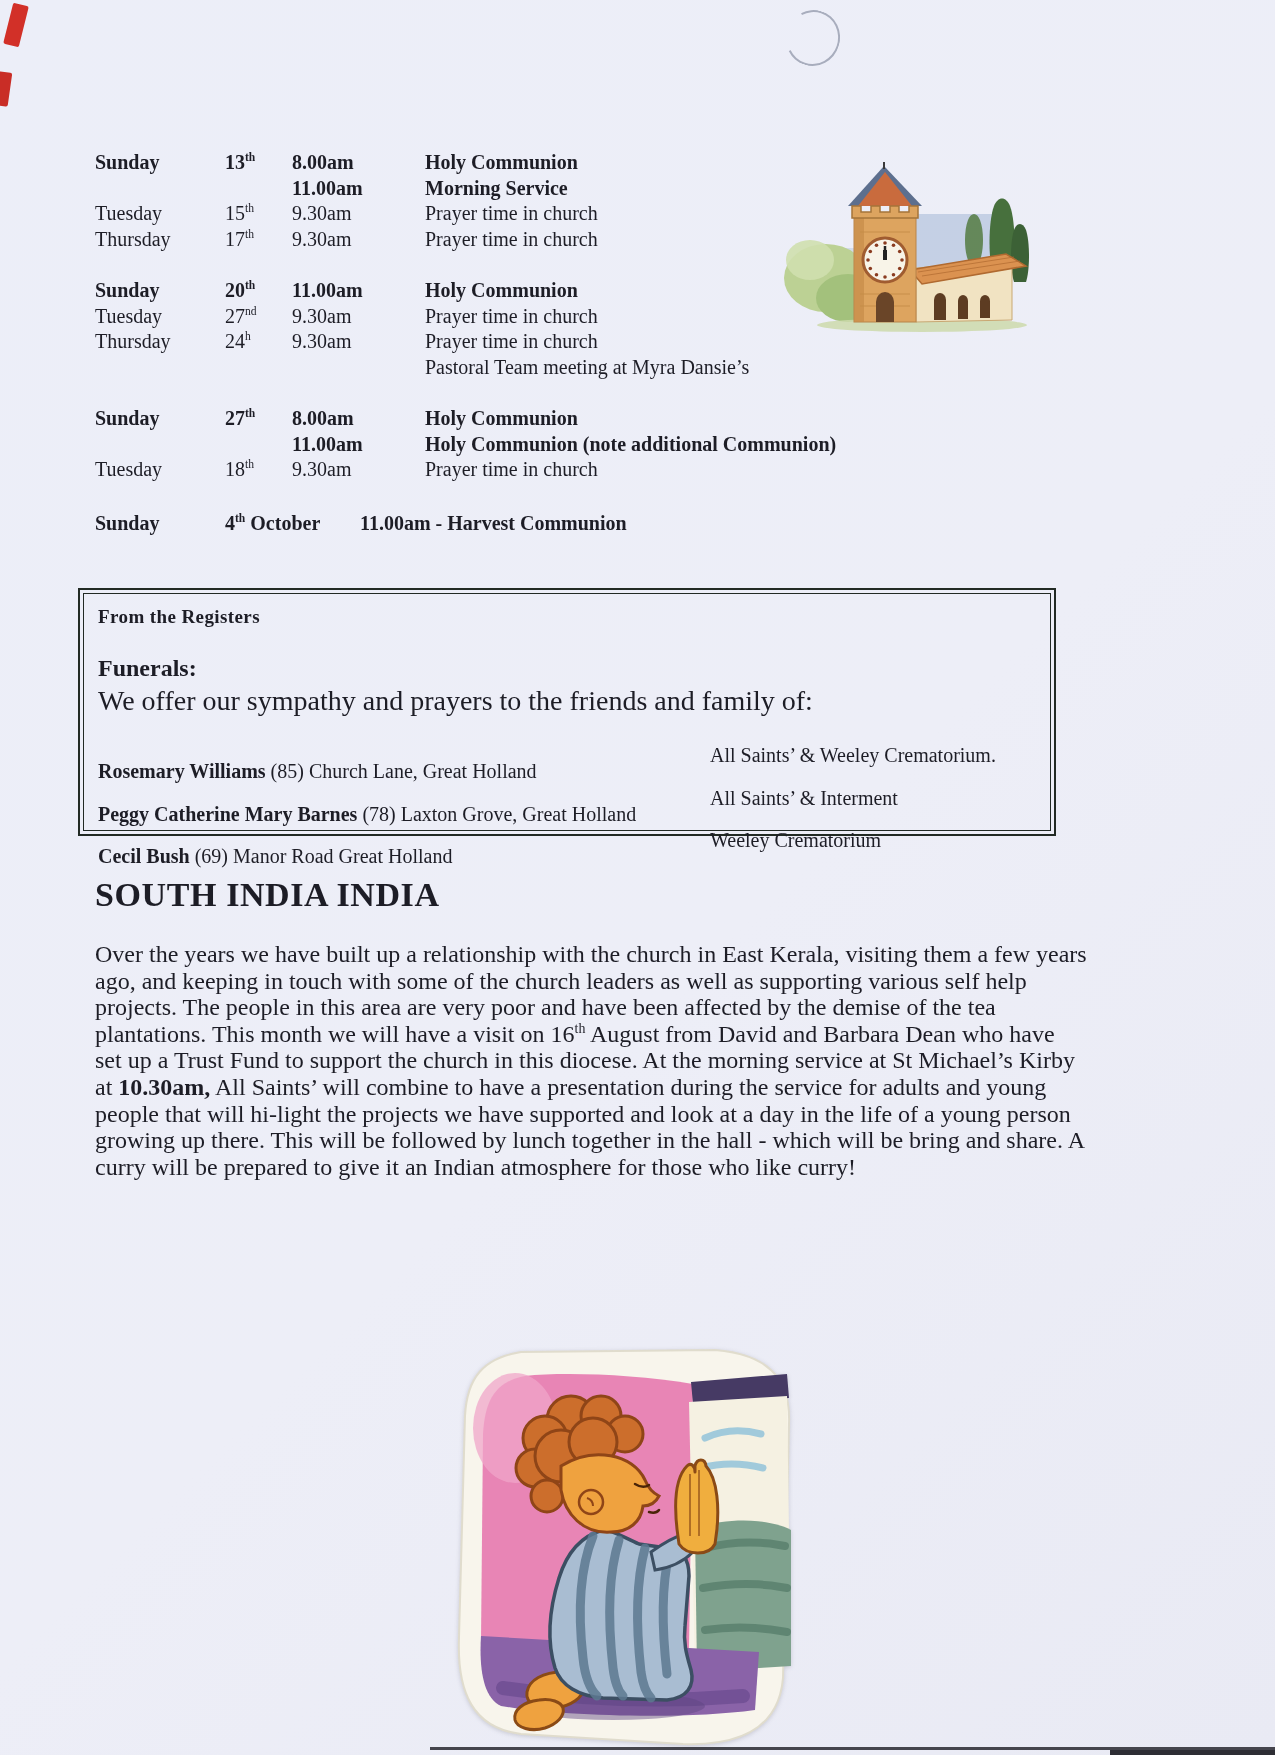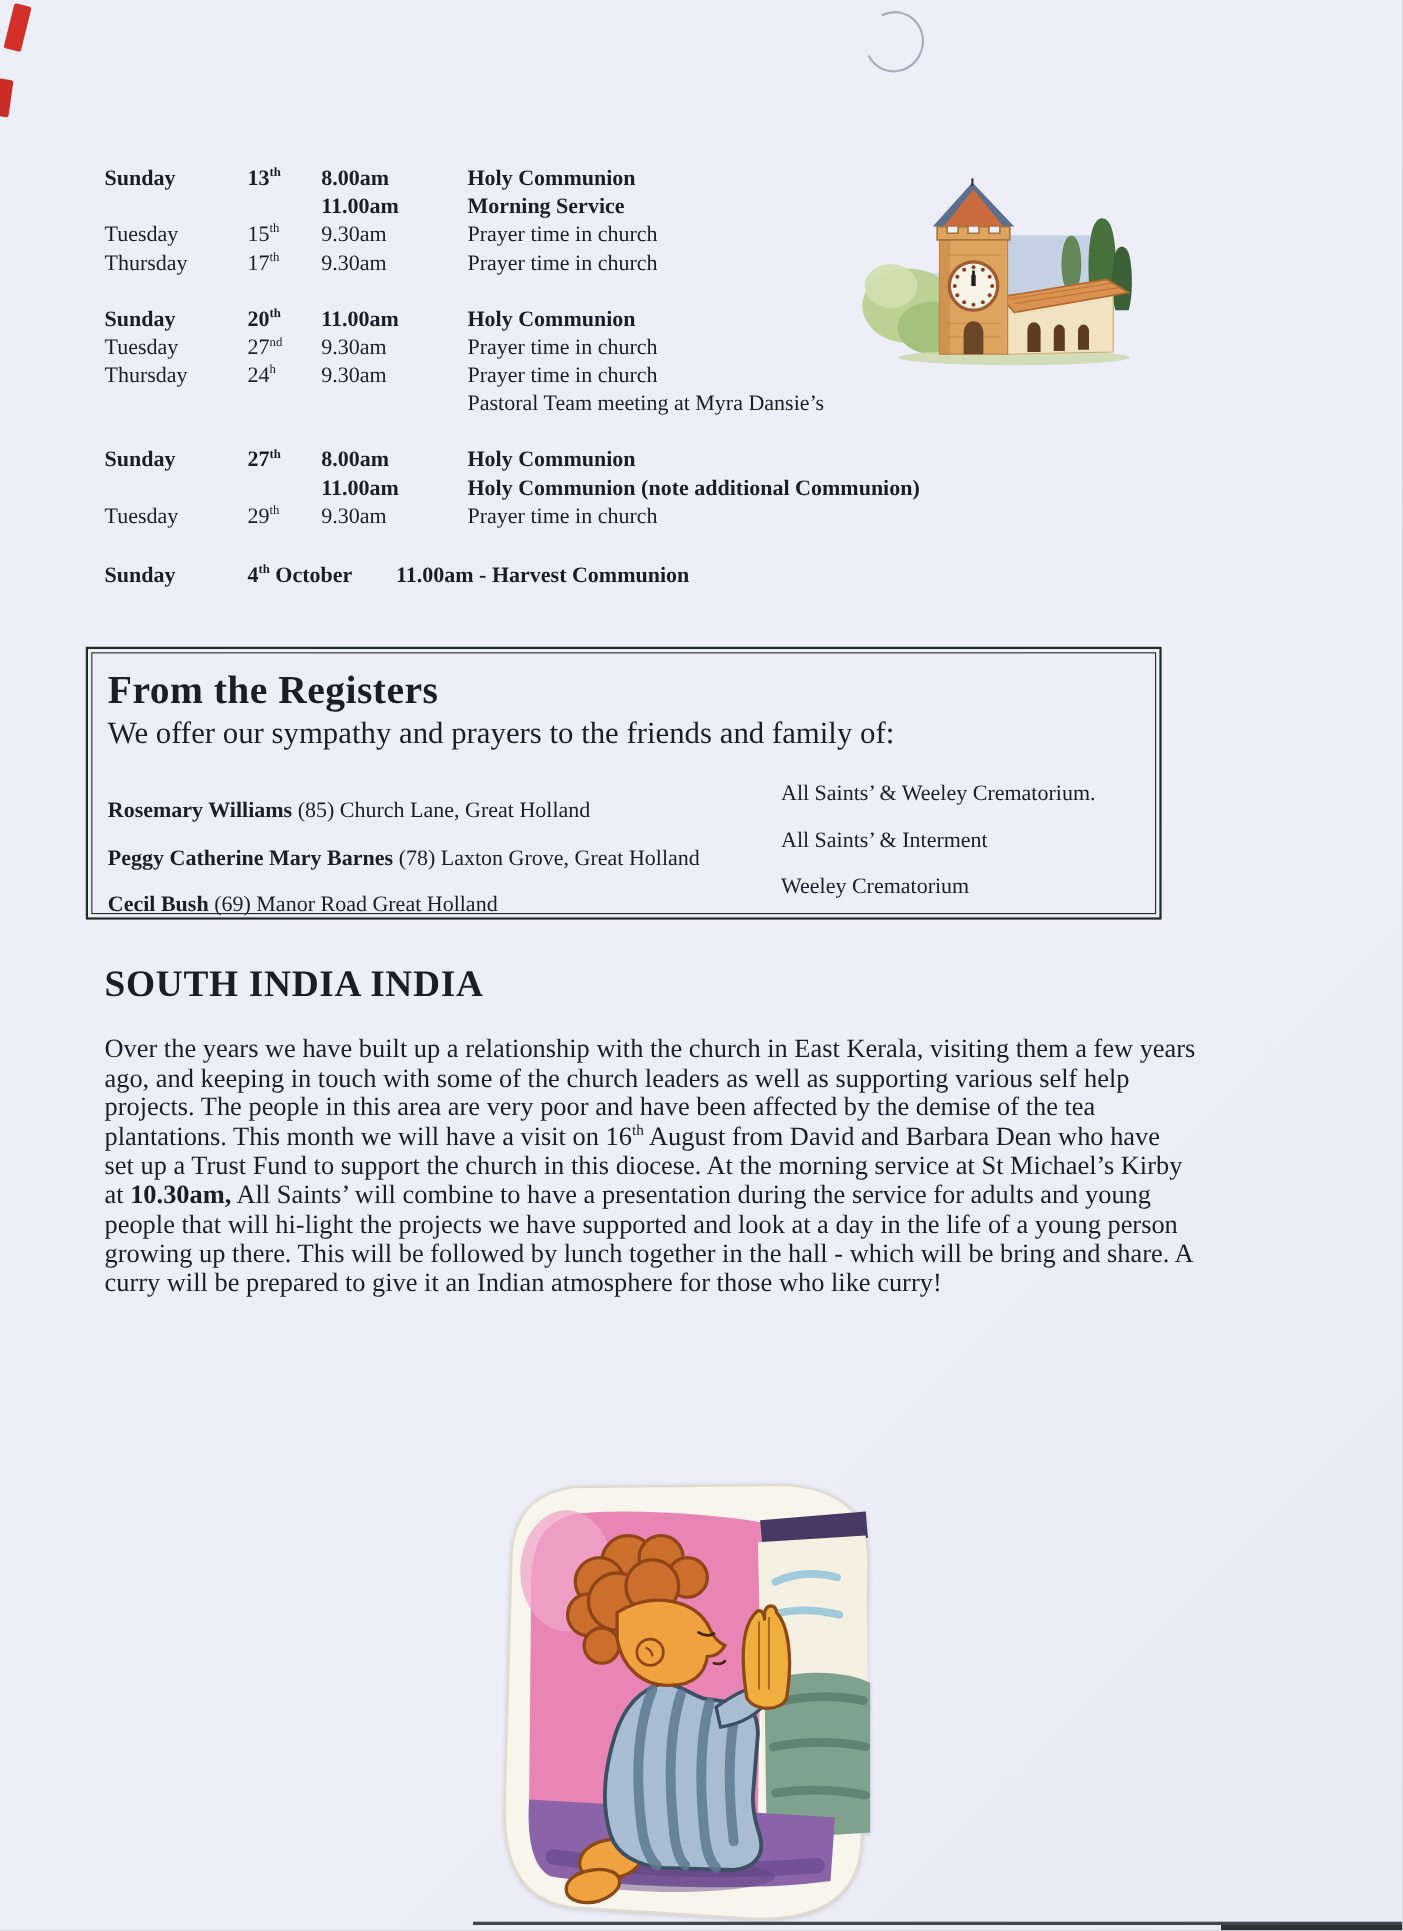--- a/index.html
+++ b/index.html
@@ -30,21 +30,21 @@
   
   .registers {
     position:absolute; left:78px; top:588px; width:978px; height:248px;
     border:2px solid #222a24; box-sizing:border-box; background:transparent;
   }
   .registers::before {
     content:''; position:absolute; inset:3px;
     border:1px solid #222a24; pointer-events:none;
   }
   .registers-inner { position:relative; padding:10px 20px 0 18px; }
-  .reg-title { font-size:36px; font-weight:bold; letter-spacing:0.4px; margin-top:6px; }
+  .reg-title { font-size:19px; font-weight:bold; letter-spacing:0.4px; margin-top:6px; }
   .funerals-heading { font-size:24px; font-weight:bold; margin-top:27px; }
   .funerals-intro { font-size:28px; margin-top:3px; }
   .entries { margin-top:25px; font-size:20px; }
   .entry { display:flex; line-height:26.5px; }
   .entry-left { width:612px;margin-top:16px; }
   .entry-right { flex:1; }
 
   
   .sit-title {
     position:absolute; left:95px; top:876px;
@@ -148,21 +148,21 @@
         <span class="c-desc">Holy Communion</span>
       </div>
       <div class="srow bold">
         <span class="c-day"></span>
         <span class="c-date"><span></span><sup></sup></span>
         <span class="c-time">11.00am</span>
         <span class="c-desc">Holy Communion (note additional Communion)</span>
       </div>
       <div class="srow">
         <span class="c-day">Tuesday</span>
-        <span class="c-date"><span>29</span><sup>th</sup></span>
+        <span class="c-date"><span>18</span><sup>th</sup></span>
         <span class="c-time">9.30am</span>
         <span class="c-desc">Prayer time in church</span>
       </div>
     </div>
 
     <div class="srow bold harvest">
       <span class="c-day">Sunday</span>
       <span class="c-date-wide"><span>4</span><sup>th</sup><span> October</span></span>
       <span class="c-desc">11.00am - Harvest Communion</span>
     </div>
@@ -216,20 +216,21 @@
         <circle cx="94.5" cy="83.3" r="1.8"></circle>
     </g>
     <line x1="103" y1="98" x2="103" y2="84" stroke="#222" stroke-width="2.5"></line>
     <line x1="103" y1="98" x2="103" y2="88" stroke="#222" stroke-width="4"></line>
     <path d="M94,160 v-20 a9,10 0 0 1 18,0 v20 z" fill="#6a4528"></path>
   </svg>
 
   <div class="registers">
     <div class="registers-inner">
       <div class="reg-title">From the Registers</div>
+      <div class="funerals-heading">Funerals:</div>
       <div class="funerals-intro">We offer our sympathy and prayers to the friends and family of:</div>
       <div class="entries">
         <div class="entry">
           <span class="entry-left"><b>Rosemary Williams</b><span> (85) Church Lane, Great Holland</span></span>
           <span class="entry-right">All Saints’ &amp; Weeley Crematorium.</span>
         </div>
         <div class="entry">
           <span class="entry-left"><b>Peggy Catherine Mary Barnes</b><span> (78) Laxton Grove, Great Holland</span></span>
           <span class="entry-right">All Saints’ &amp; Interment</span>
         </div>

